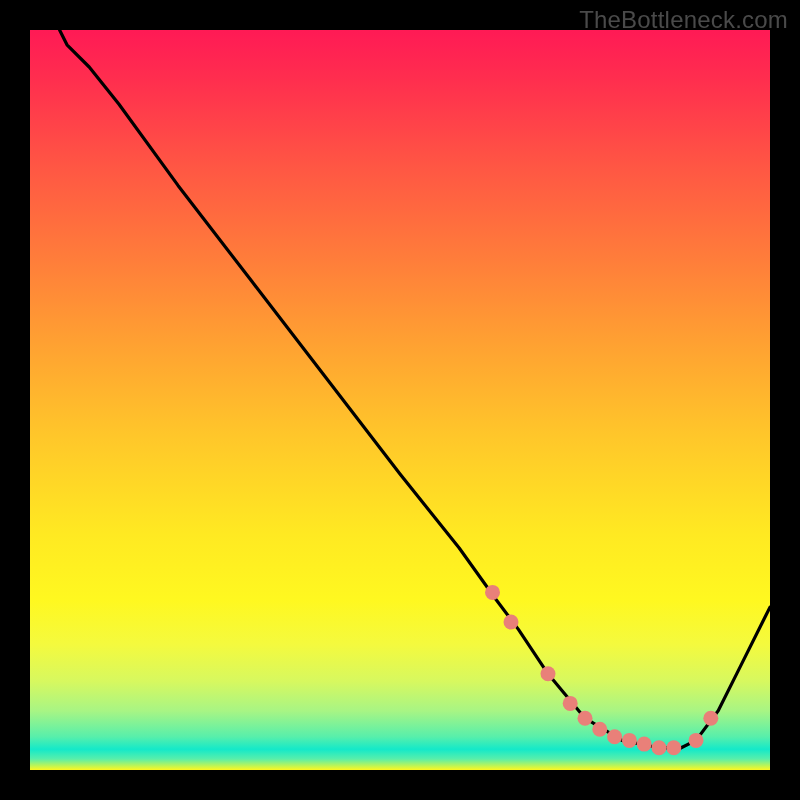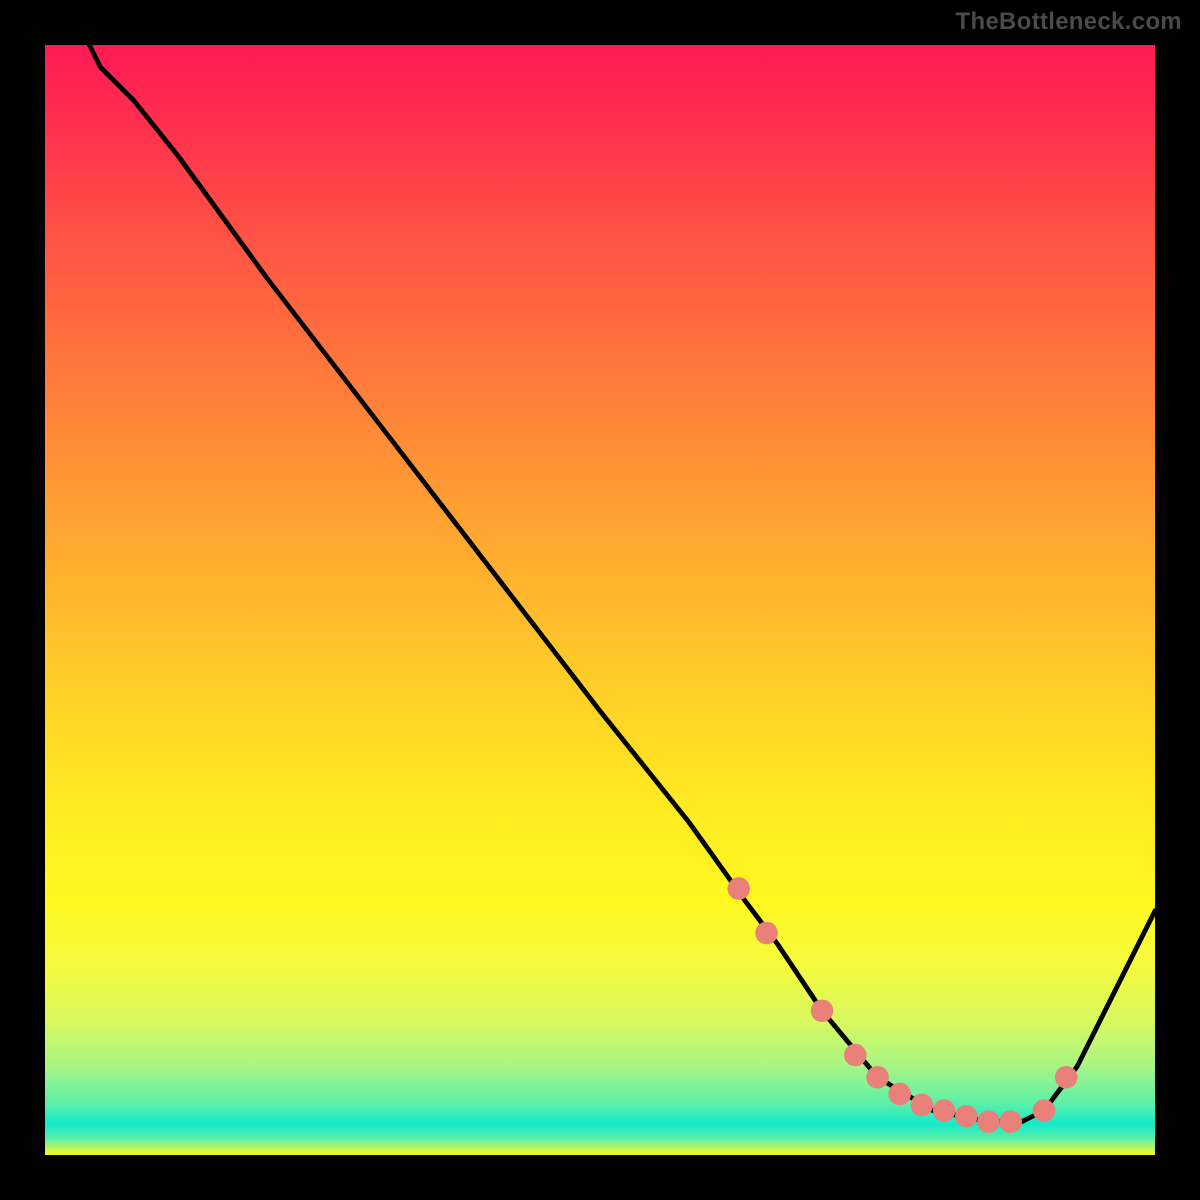--- a/index.html
+++ b/index.html
@@ -9,22 +9,22 @@
     background: #000;
     position: relative;
     font-family: Arial, Helvetica, sans-serif;
     overflow: hidden;
   }
   .attribution {
     position: absolute;
     top: 6px;
     right: 12px;
     color: #4a4a4a;
-    font-size: 16px;
-    font-weight: 700;
+    font-size: 24px;
+    font-weight: 400;
     letter-spacing: 0.2px;
     z-index: 10;
   }
   .plot-frame {
     position: absolute;
     left: 30px;
     top: 30px;
     width: 740px;
     height: 740px;
     overflow: hidden;

